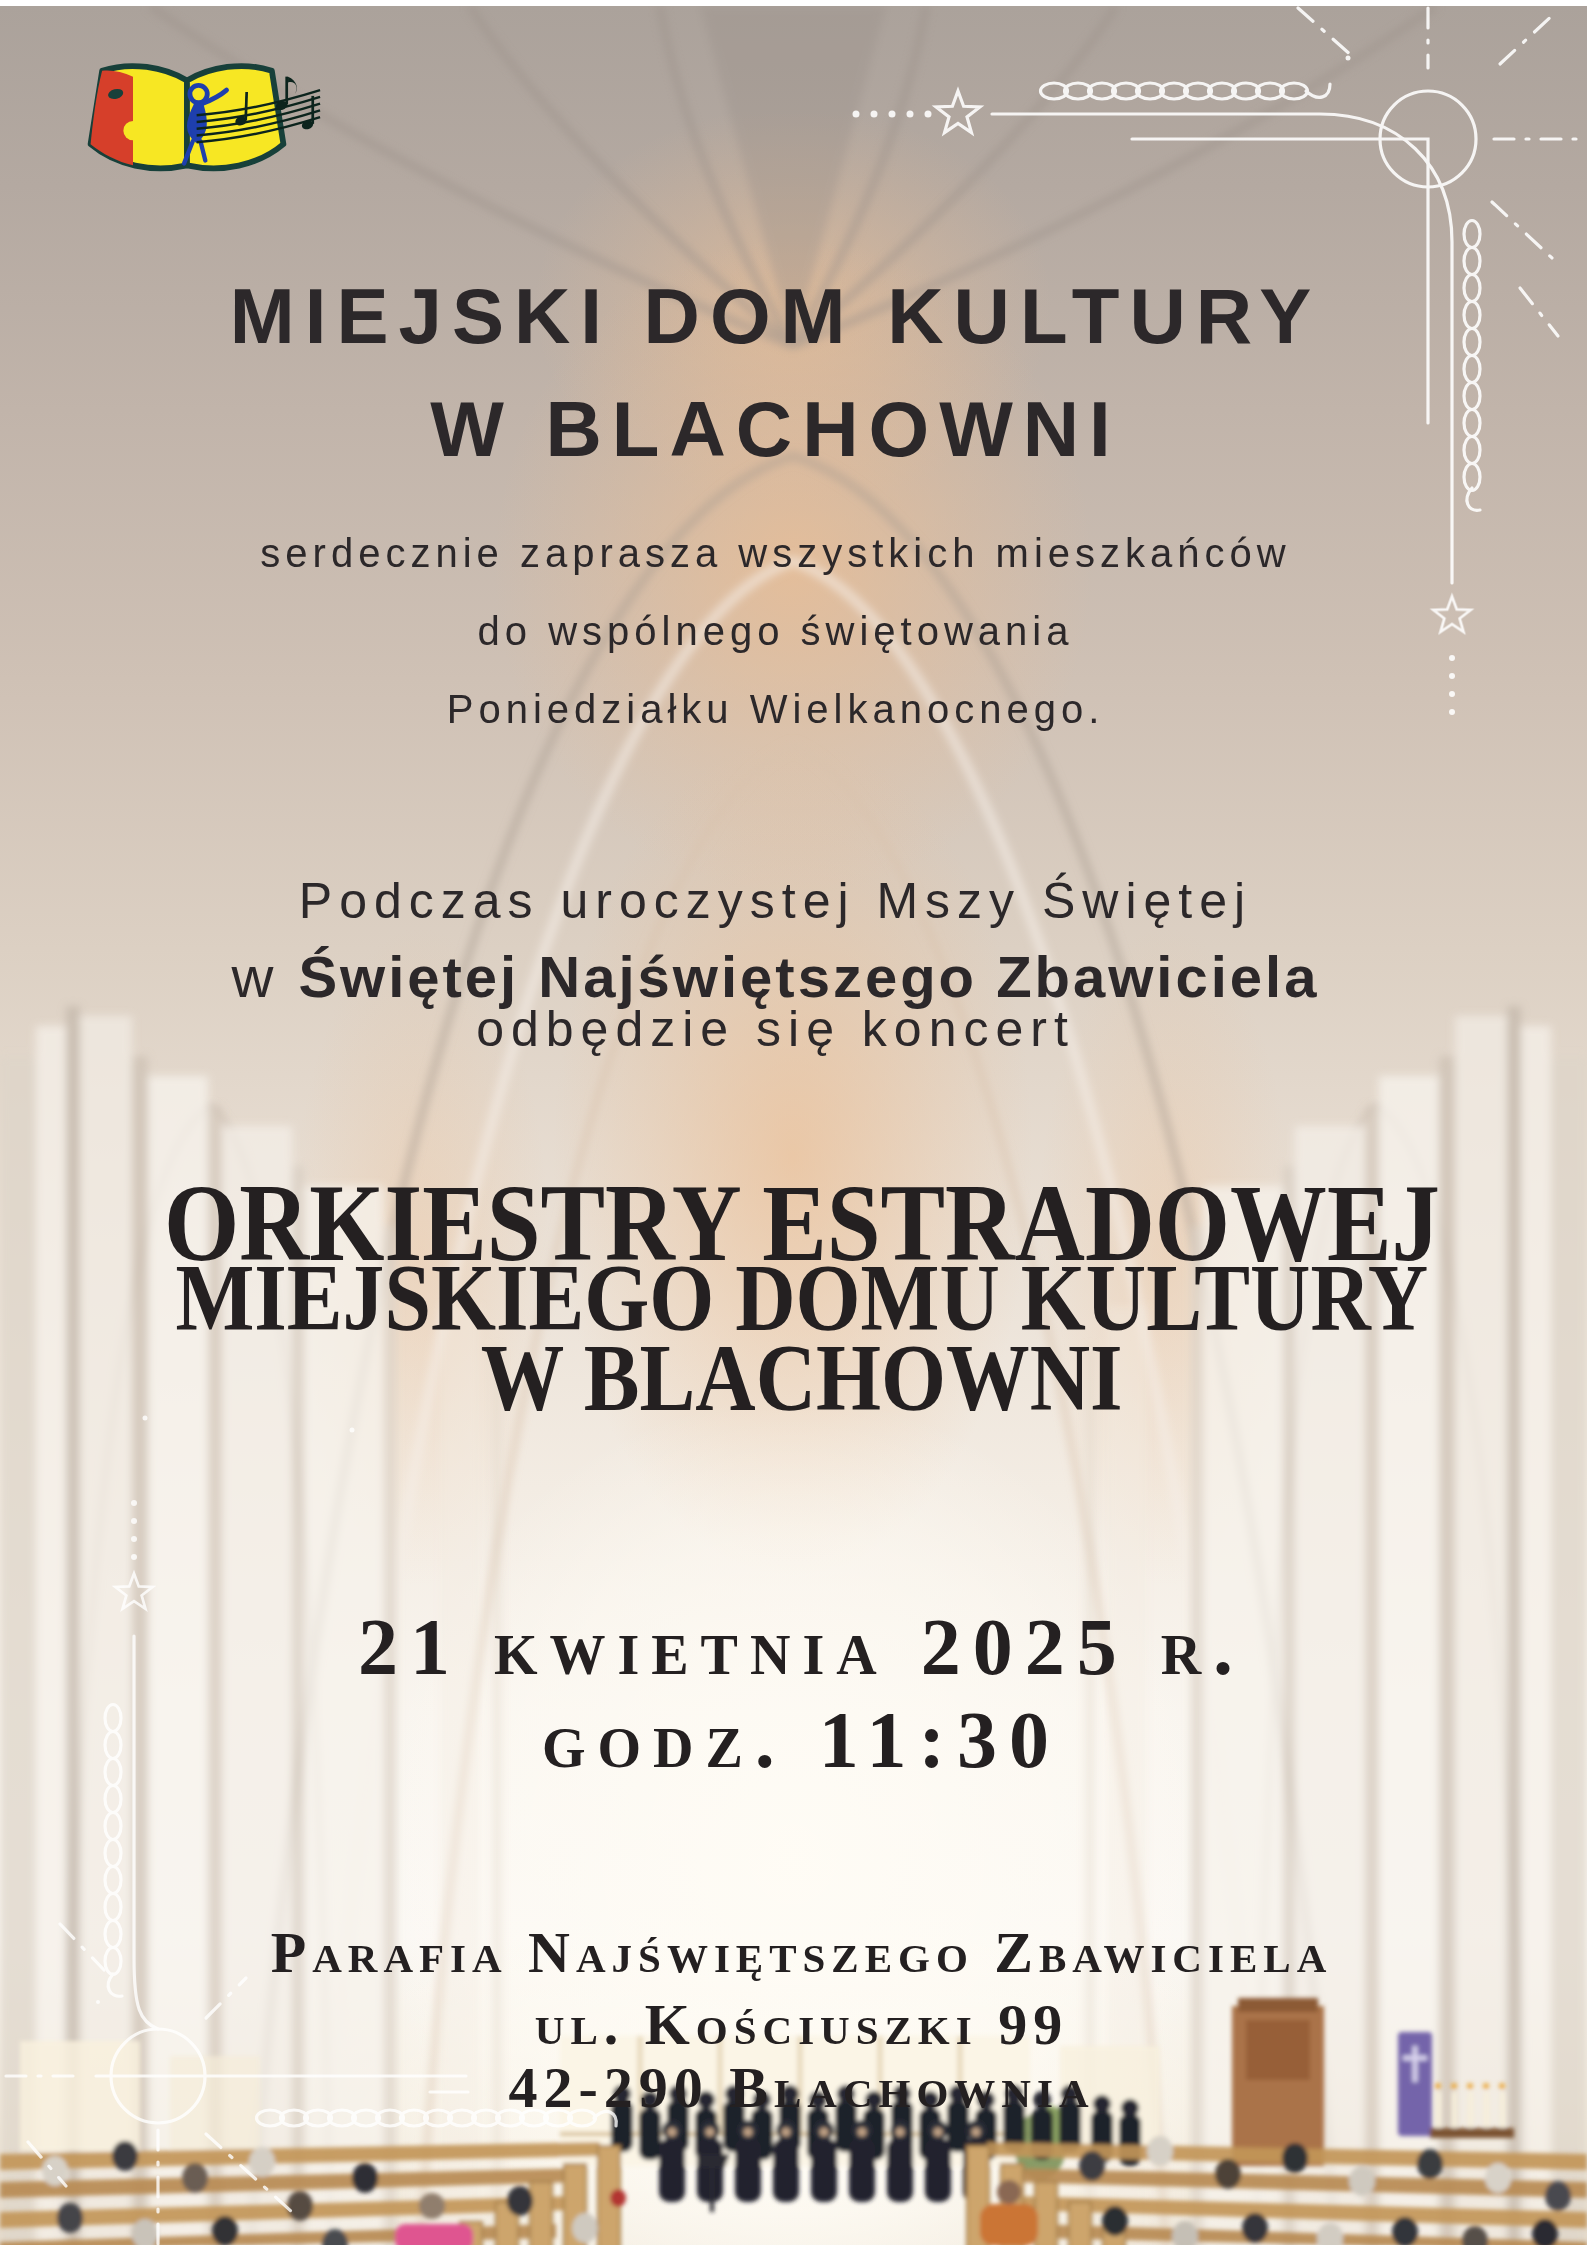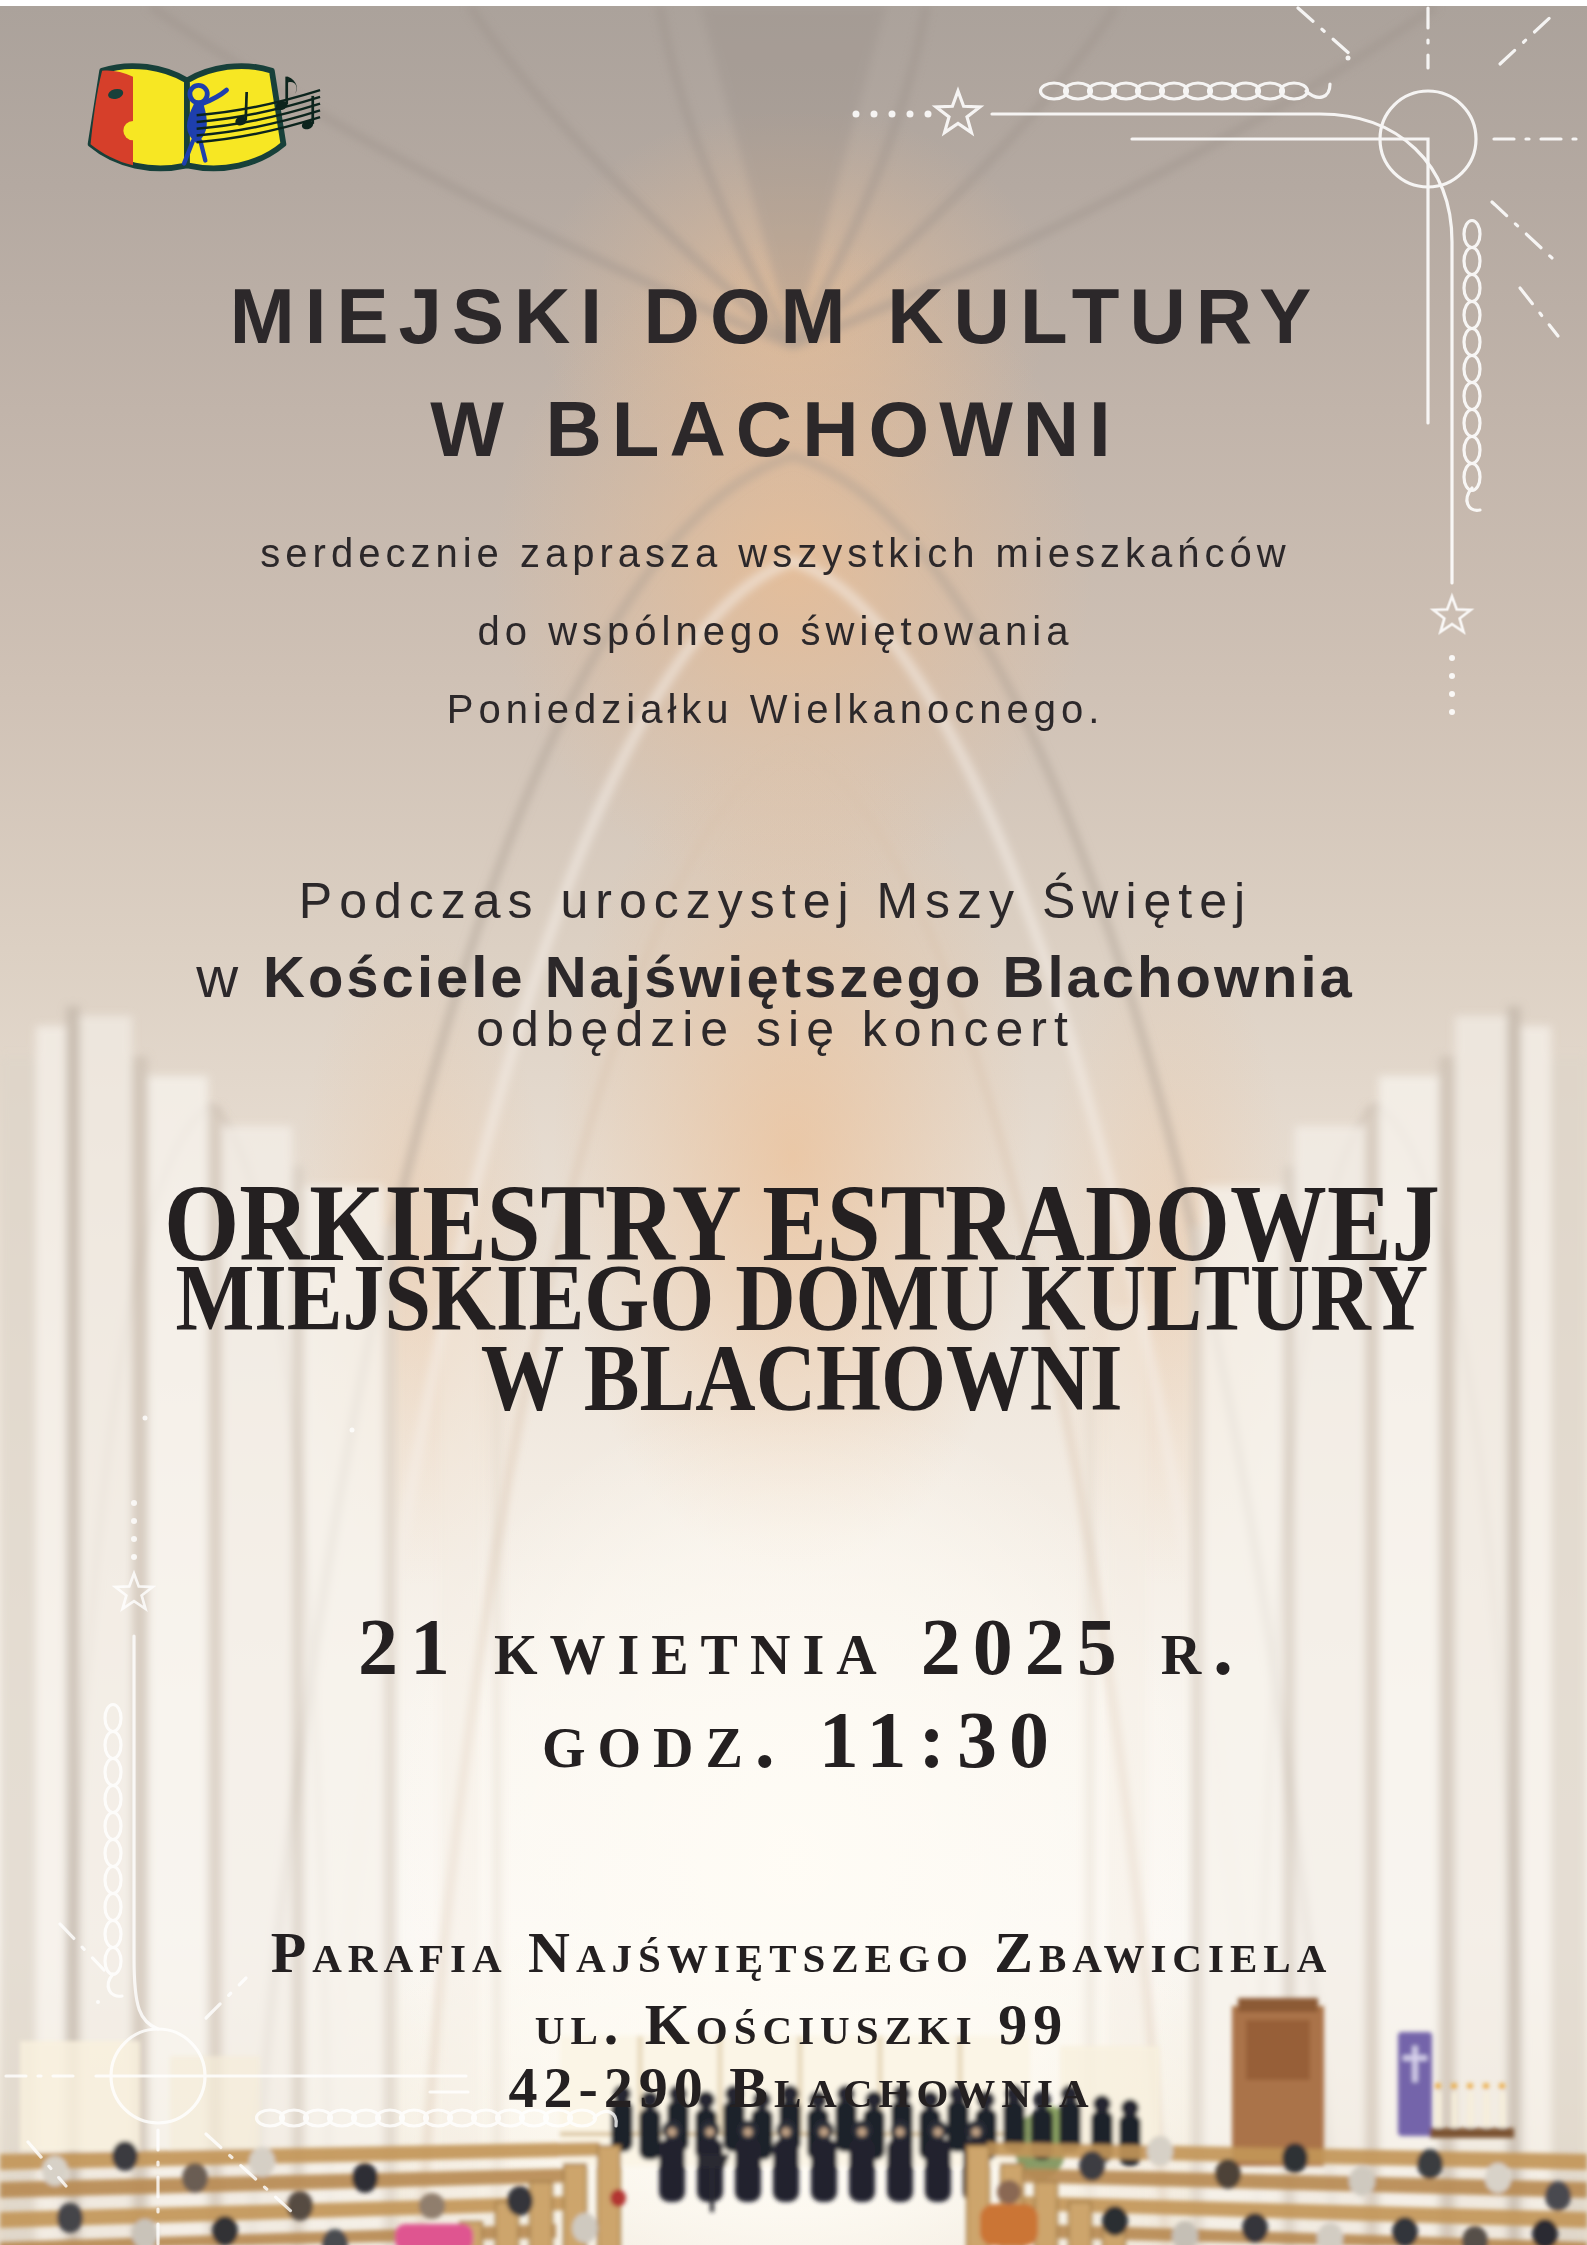--- a/index.html
+++ b/index.html
@@ -467,21 +467,21 @@
   </svg>
 
   <div class="txt sans t-title" style="top:271px">MIEJSKI DOM KULTURY</div>
   <div class="txt sans t-title" style="top:384px">W BLACHOWNI</div>
 
   <div class="txt sans t-para" style="top:527px;line-height:40px">serdecznie zaprasza wszystkich mieszkańców</div>
   <div class="txt sans t-para" style="top:605px;line-height:40px">do wspólnego świętowania</div>
   <div class="txt sans t-para" style="top:683px;line-height:40px">Poniedziałku Wielkanocnego.</div>
 
   <div class="txt sans t-intro" style="top:870px">Podczas uroczystej Mszy Świętej</div>
-  <div class="txt sans t-intro-bold" style="top:942px"><span>w</span><b>Kościele Najświętszego Blachownia</b></div>
+  <div class="txt sans t-intro-bold" style="top:942px"><span>w</span><b>Świętej Najświętszego Zbawiciela</b></div>
   <div class="txt sans t-intro" style="top:998px">odbędzie się koncert</div>
 
   <div class="txt serif headline h1" style="top:1162px"><span class="cond">ORKIESTRY ESTRADOWEJ</span></div>
   <div class="txt serif headline h2" style="top:1245px"><span class="cond">MIEJSKIEGO DOMU KULTURY</span></div>
   <div class="txt serif headline h2" style="top:1325px"><span class="cond">W BLACHOWNI</span></div>
 
   <div class="txt serif sc t-date" style="top:1601px">21 kwietnia 2025 r.</div>
   <div class="txt serif sc t-date" style="top:1694px">godz. 11:30</div>
 
   <div class="txt serif sc t-venue" style="top:1918px">Parafia Najświętszego Zbawiciela</div>

